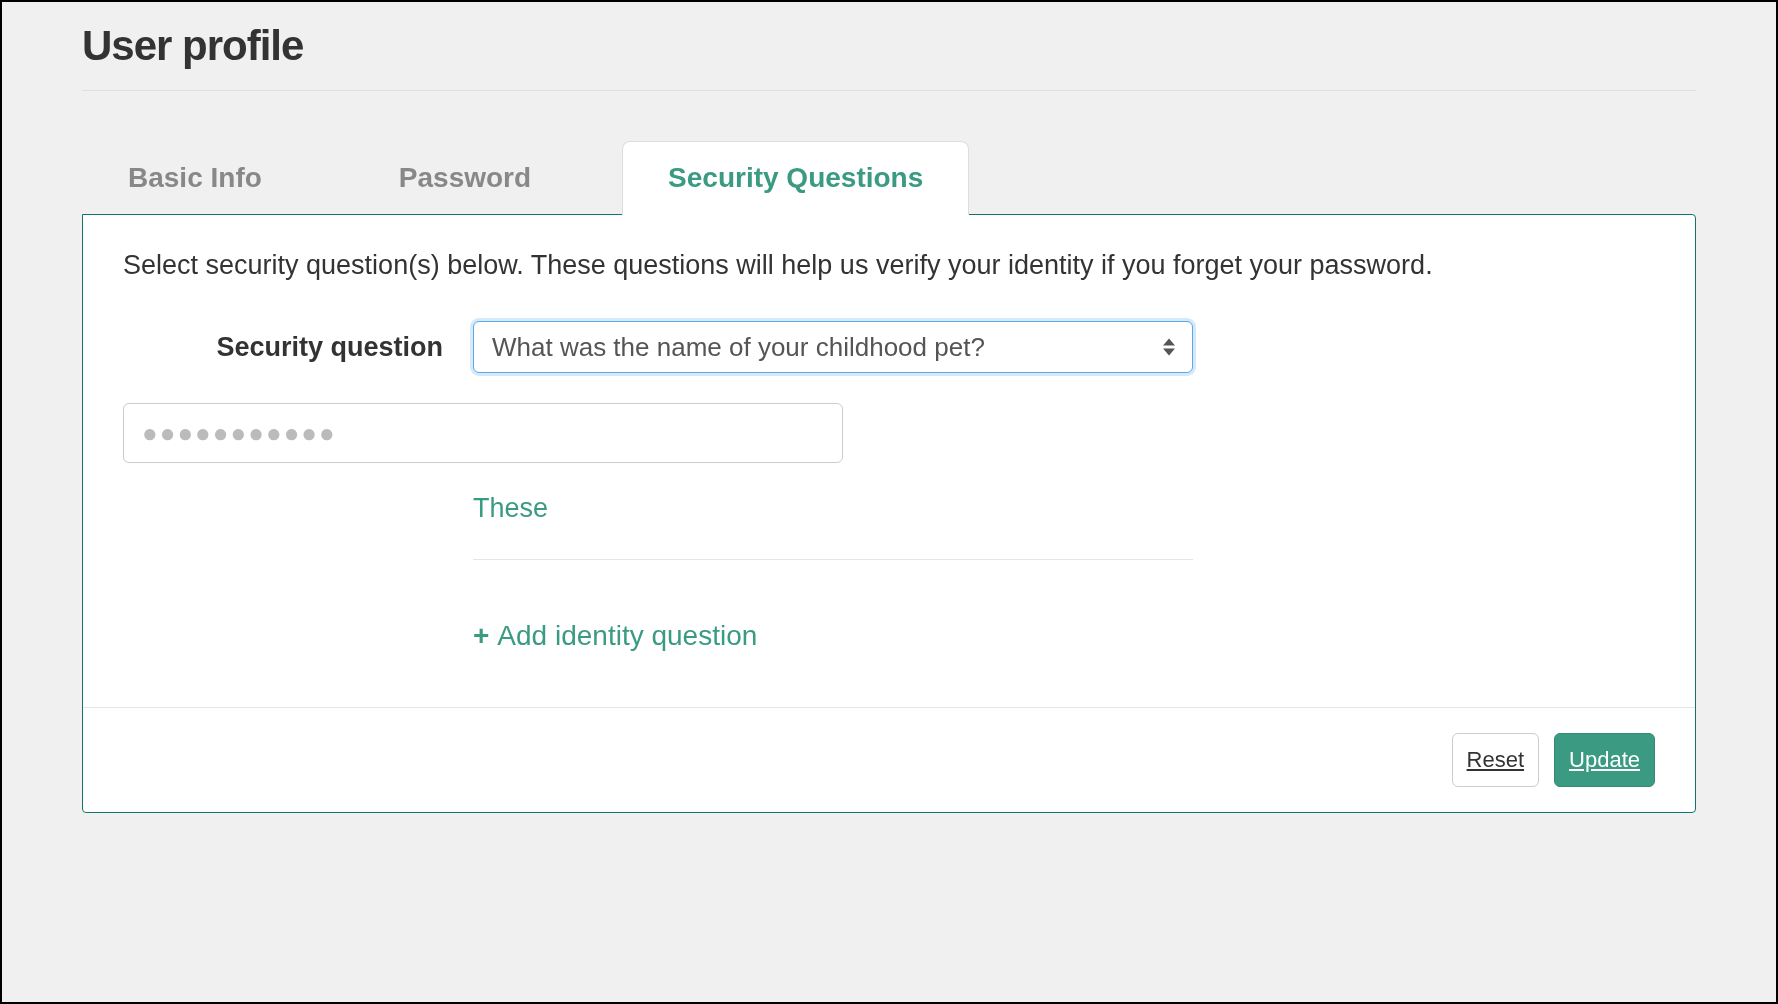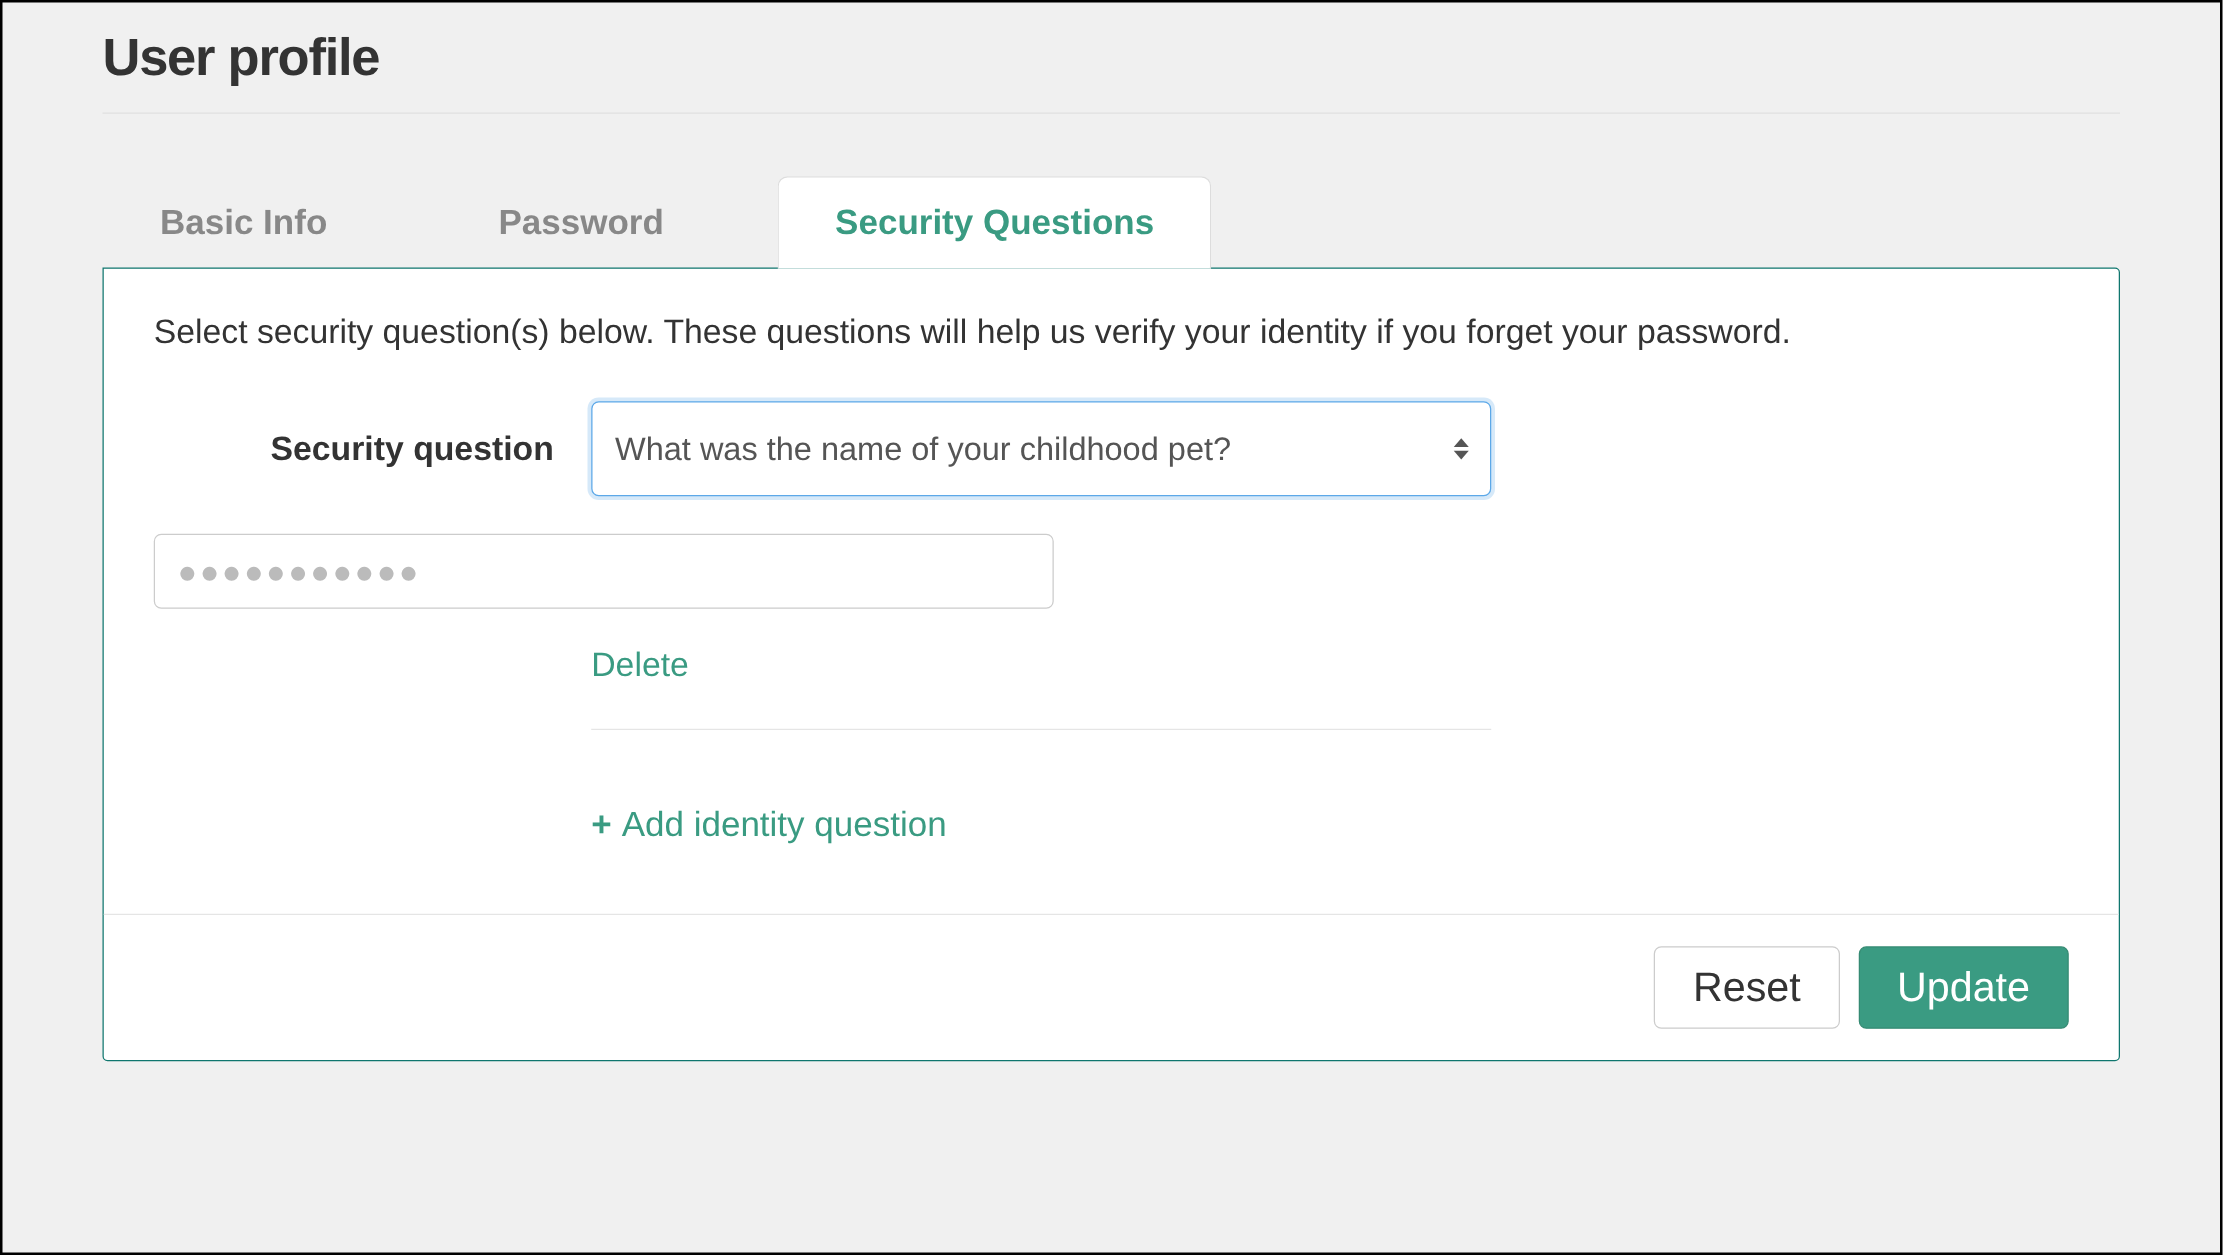--- a/index.html
+++ b/index.html
@@ -79,21 +79,21 @@
     }
     .form-control-wrapper {
       flex: 0 0 720px;
     }
     .select-wrapper {
       position: relative;
       width: 100%;
     }
     .select-control {
       width: 100%;
-      height: 76px;
+      height: 52px;
       padding: 0 45px 0 18px;
       font-size: 26px;
       color: #555;
       background: #fff;
       border: 1px solid #5ca8e8;
       border-radius: 6px;
       appearance: none;
       -webkit-appearance: none;
       box-shadow: 0 0 0 3px rgba(92, 168, 232, 0.25);
       outline: none;
@@ -168,25 +168,26 @@
       border-top: 1px solid #e5e5e5;
       margin-top: 55px;
       margin-left: -40px;
       margin-right: -40px;
       padding: 25px 40px;
       display: flex;
       justify-content: flex-end;
       gap: 15px;
     }
     .btn {
-      padding: 13px 30px;
-      font-size: 33px;
+      padding: 13px 14px;
+      font-size: 22px;
       border-radius: 6px;
       cursor: pointer;
       border: 1px solid;
+      text-decoration: underline;
     }
     .btn-reset {
       background: #fff;
       color: #333;
       border-color: #ccc;
     }
     .btn-update {
       background: #3a9b82;
       color: #fff;
       border-color: #358a73;
@@ -222,21 +223,21 @@
     </div>
   </div>
 
   <div class="form-row">
     <div class="form-control-wrapper">
       <input type="password" class="input-control" placeholder="●●●●●●●●●●●" style="">
     </div>
   </div>
 
   <div class="link-row">
-    <span class="delete-link">Delete</span>
+    <span class="delete-link">These</span>
   </div>
 
   <div class="section-divider"></div>
 
   <div class="link-row">
     <span class="add-link">
       <span class="plus-icon">+</span>
       <span>Add identity question</span>
     </span>
   </div>

